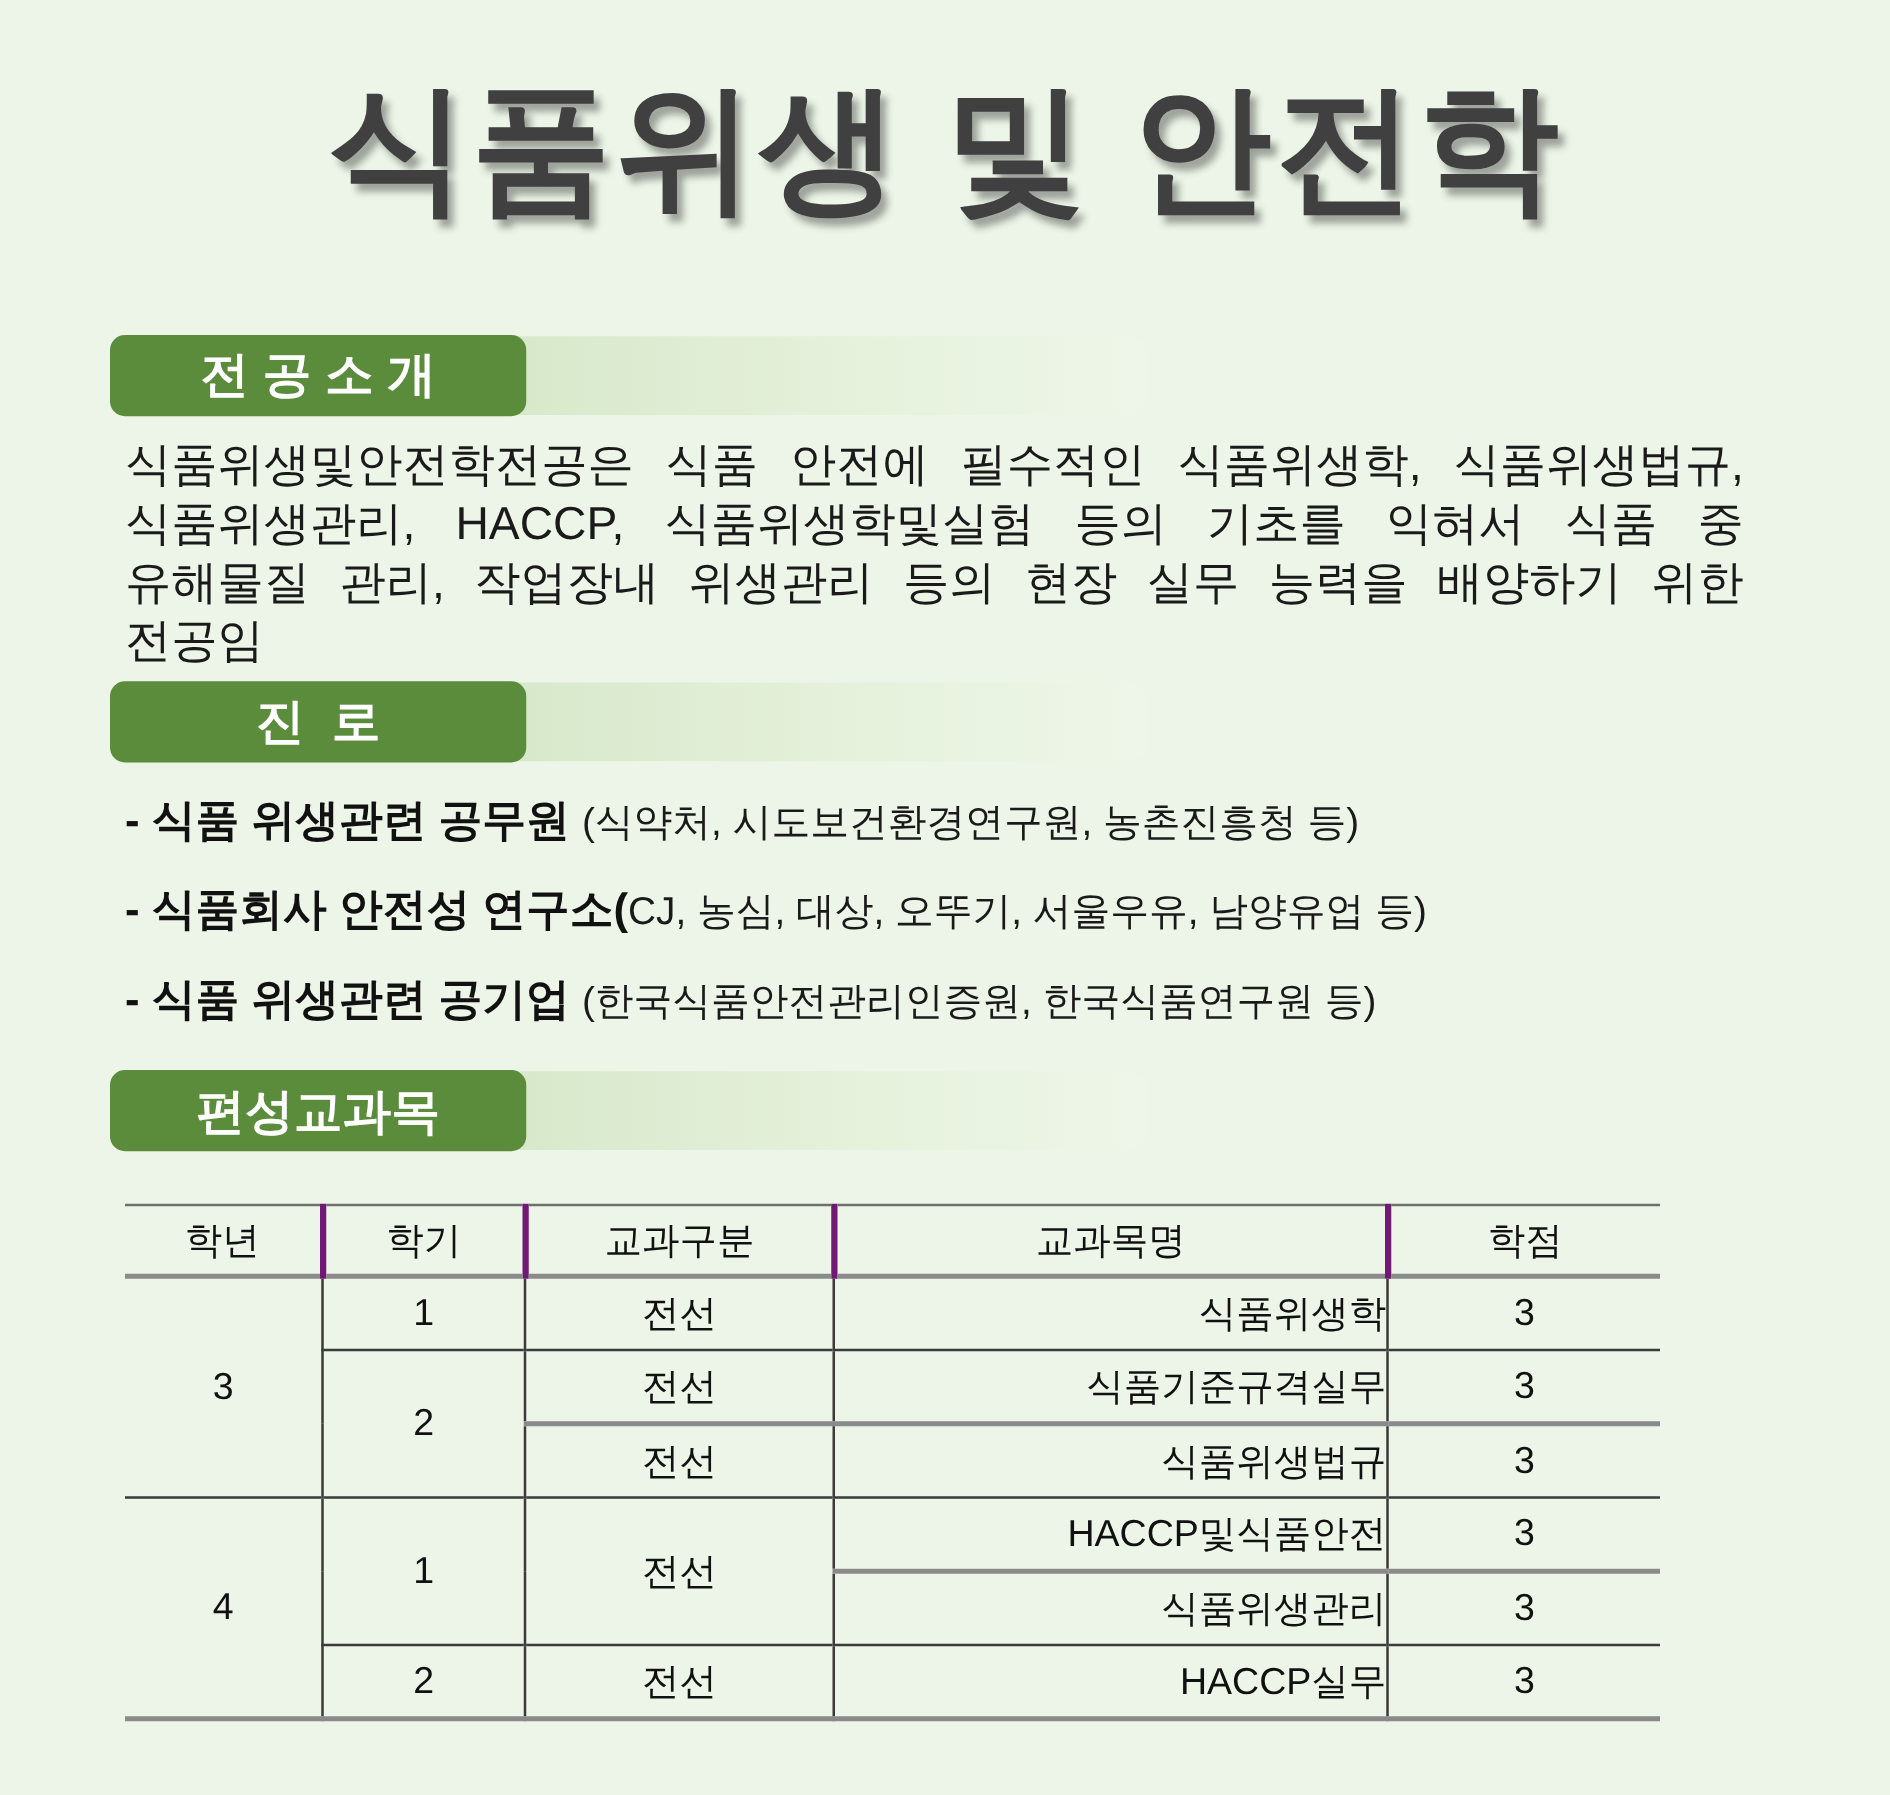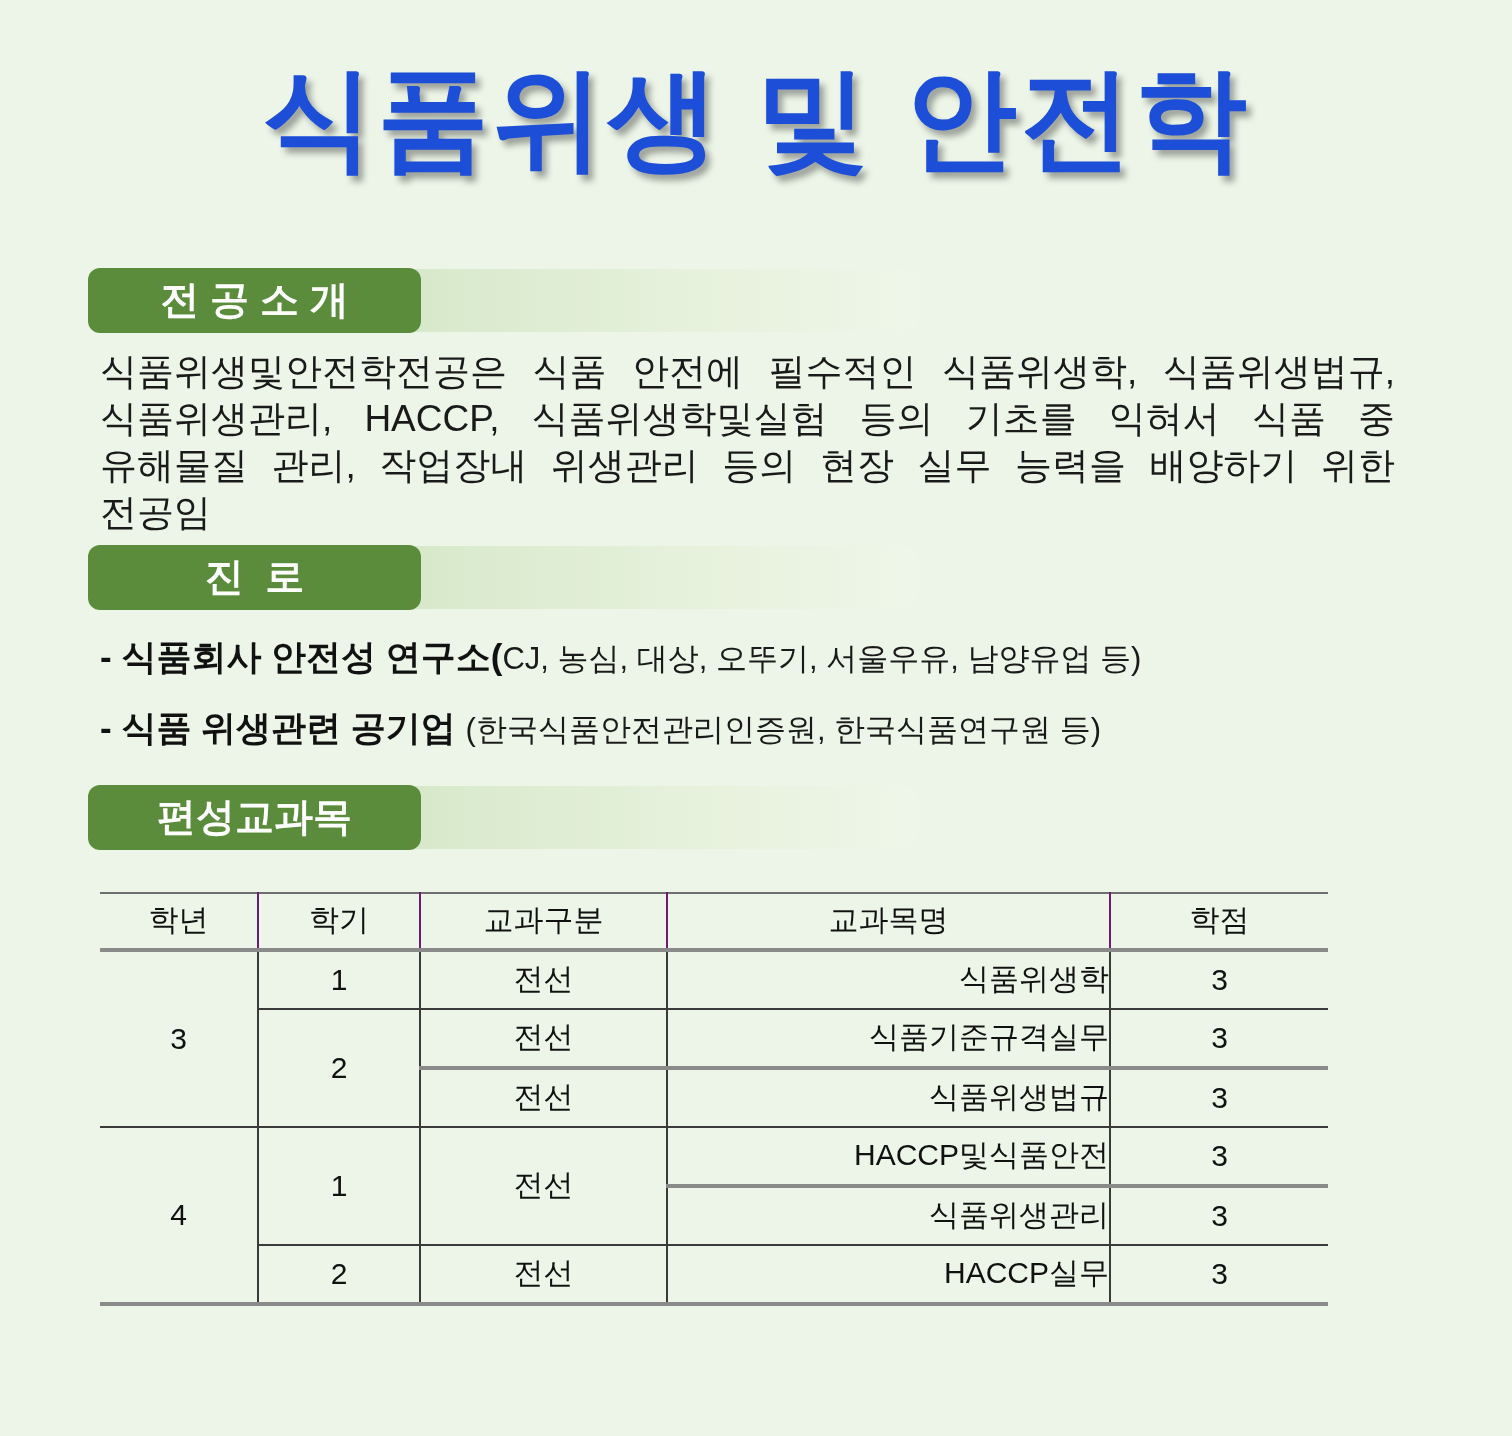--- a/index.html
+++ b/index.html
@@ -13,21 +13,21 @@
     font-family: "Liberation Sans", "DejaVu Sans", sans-serif;
     color: #1a1a1a;
     overflow: hidden;
   }
   .page-title {
     margin: 46px 0 0 0;
     text-align: center;
     font-size: 112px;
     font-weight: 800;
     letter-spacing: 3px;
-    color: #1d4ed8;
+    color: #404040;
     text-shadow: 5px 6px 6px rgba(60,60,60,0.45);
     line-height: 1.3;
   }
   .section-header {
     position: relative;
     margin-left: 88px;
     width: 830px;
     height: 65px;
   }
   .section-bar {
@@ -89,21 +89,21 @@
     border-top: 2px solid #6f6f6f;
     border-bottom: 4px solid #8a8a8a;
     font-size: 30px;
     color: #111111;
   }
   .curriculum-table th {
     font-weight: normal;
     height: 54px;
     text-align: center;
     border-bottom: 4px solid #8a8a8a;
-    border-right: 2px solid #701a75;
+    border-right: 5px solid #701a75;
     padding: 0;
   }
   .curriculum-table td {
     height: 56px;
     text-align: center;
     border-right: 2px solid #3a3a3a;
     padding: 0;
   }
   .curriculum-table th:last-child,
   .curriculum-table td:last-child { border-right: none; }
@@ -127,20 +127,21 @@
   <p class="intro-paragraph">식품위생및안전학전공은 식품 안전에 필수적인 식품위생학, 식품위생법규, 식품위생관리, HACCP, 식품위생학및실험 등의 기초를 익혀서 식품 중 유해물질 관리, 작업장내 위생관리 등의 현장 실무 능력을 배양하기 위한 전공임</p>
 </div>
 
 <div class="section-career">
   <div class="section-header">
     <div class="section-bar"></div>
     <div class="section-badge">진  로</div>
   </div>
   <ul class="career-list">
 
+      <li class="career-item"><span class="career-lead">- 식품 위생관련 공무원 </span><span class="career-detail">(식약처, 시도보건환경연구원, 농촌진흥청 등)</span></li>
 
       <li class="career-item"><span class="career-lead">- 식품회사 안전성 연구소(</span><span class="career-detail">CJ, 농심, 대상, 오뚜기, 서울우유, 남양유업 등)</span></li>
 
       <li class="career-item"><span class="career-lead">- 식품 위생관련 공기업 </span><span class="career-detail">(한국식품안전관리인증원, 한국식품연구원 등)</span></li>
     </ul>
 </div>
 
 <div class="section-curriculum">
   <div class="section-header">
     <div class="section-bar"></div>

